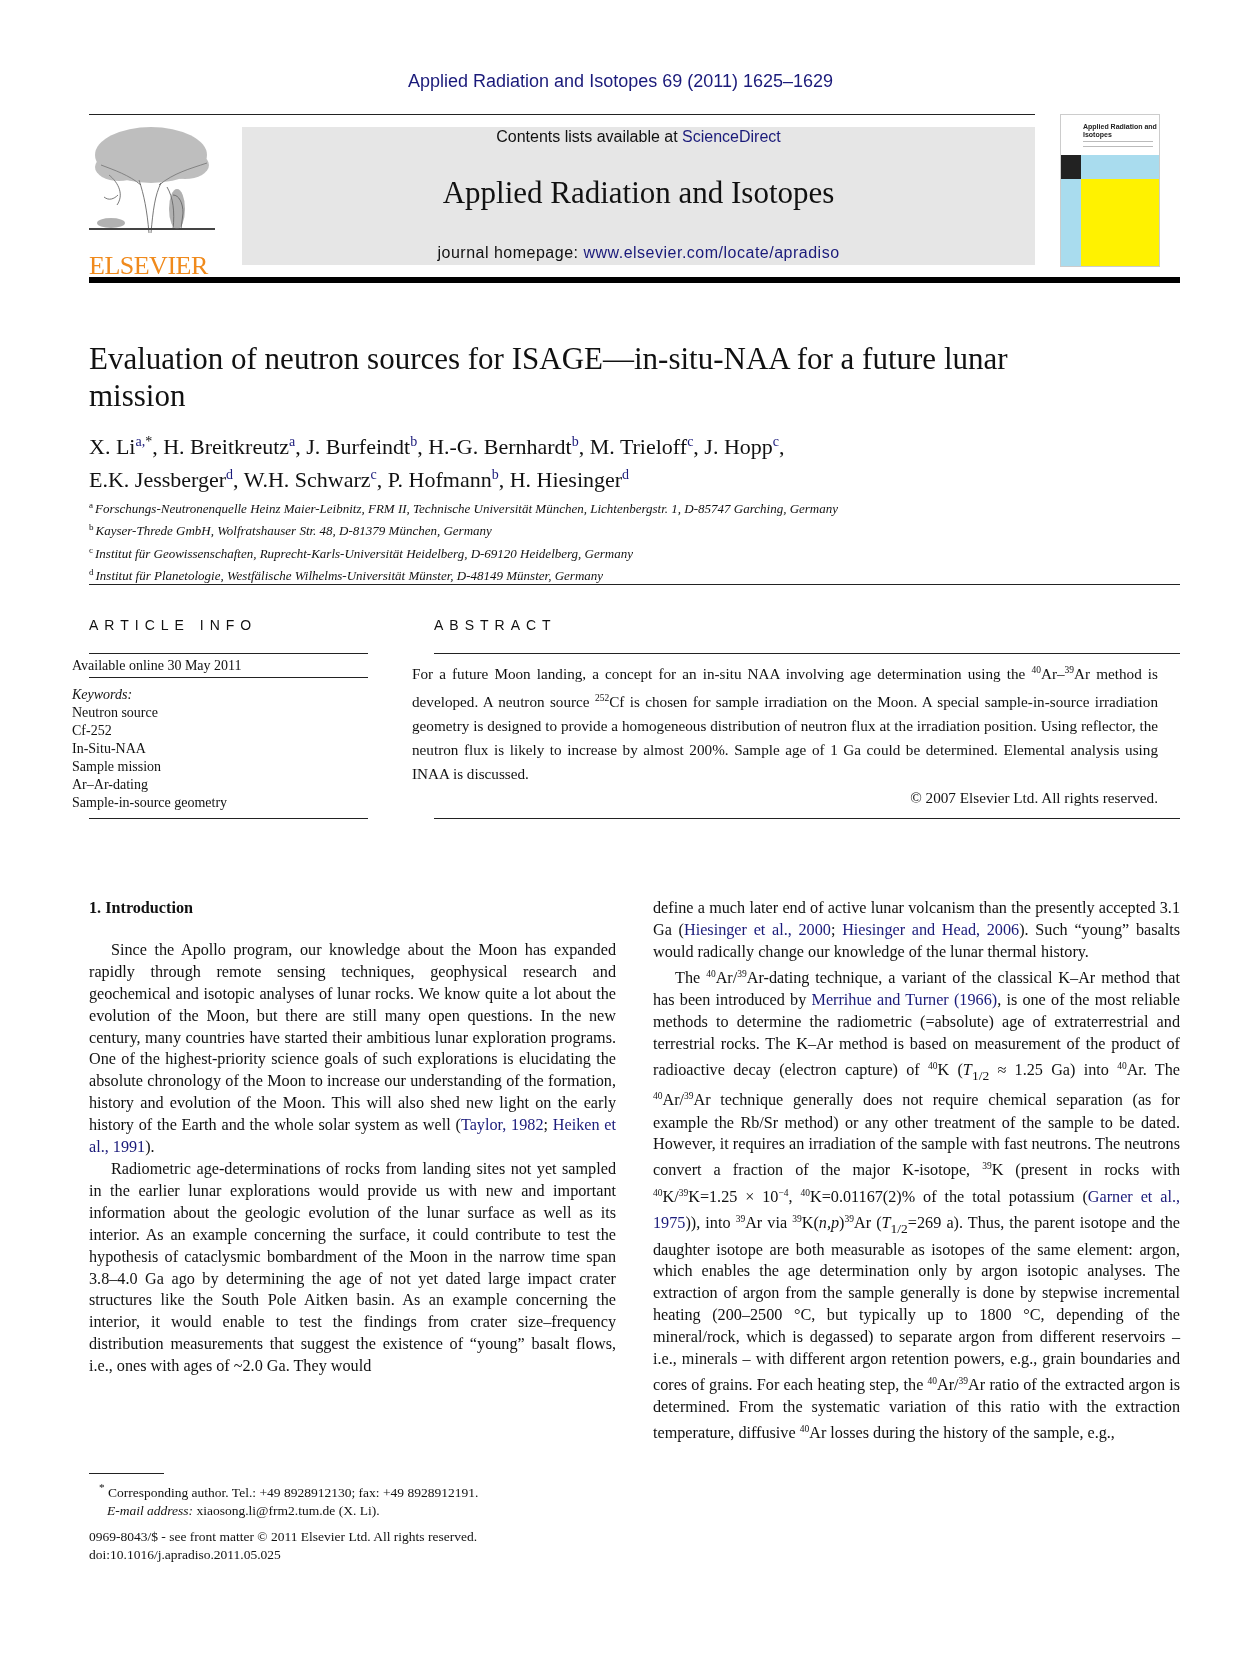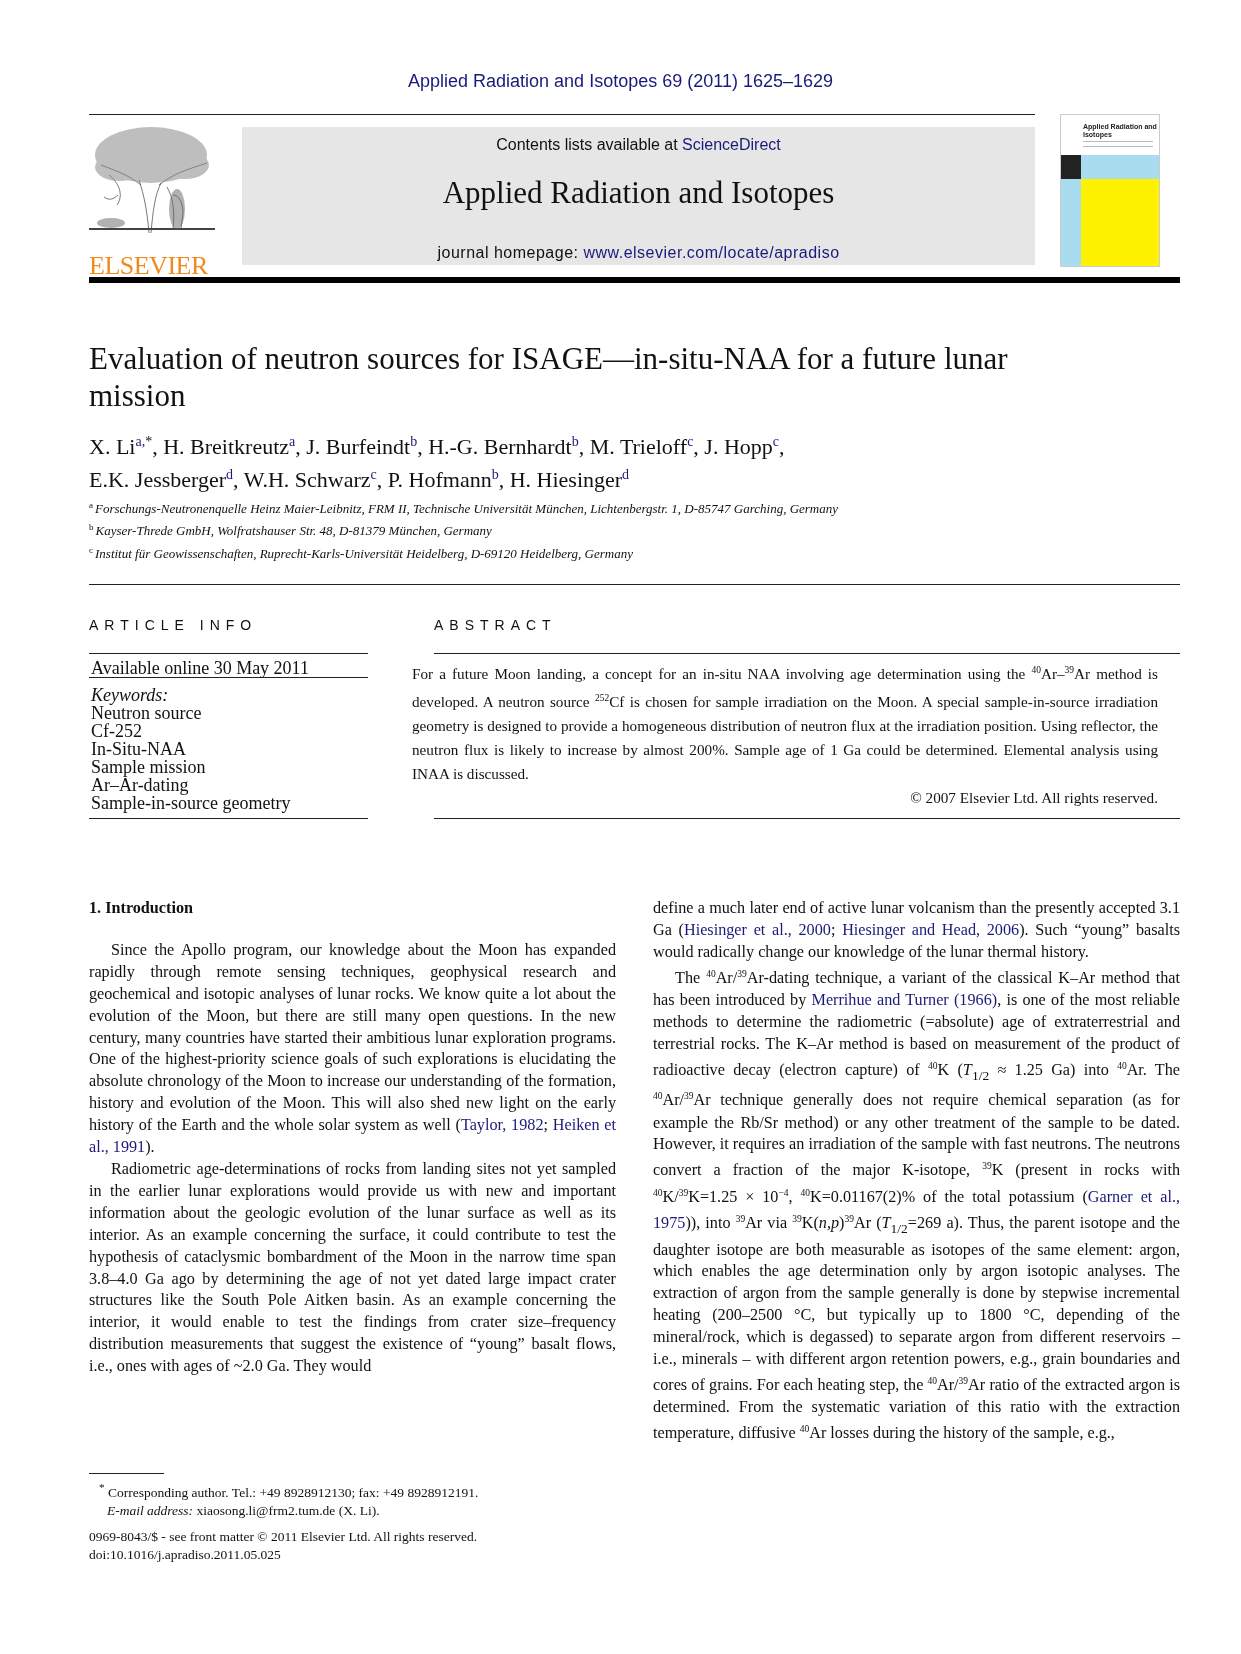--- a/index.html
+++ b/index.html
@@ -8,21 +8,21 @@
   a, .link { color: #1a1a7a; text-decoration: none; }
 
   .journal-ref { position: absolute; top: 71px; left: 0; width: 1241px; text-align: center; font-size: 18px; color: #1a1a7a; font-family: "Liberation Sans Narrow", "Liberation Sans", sans-serif; }
 
   .top-rule { position: absolute; top: 114px; left: 89px; width: 946px; height: 1px; background: #222; }
   .logo { position: absolute; top: 125px; left: 89px; width: 130px; height: 140px; }
   .logo-tree { width: 126px; height: 110px; }
   .logo-word { font-family: "Liberation Serif", serif; color: #f08a1c; font-size: 26px; letter-spacing: -0.5px; line-height: 26px; margin-top: 14px; }
 
   .banner { position: absolute; top: 127px; left: 242px; width: 793px; height: 138px; background: #e6e6e6; text-align: center; }
-  .banner .contents { position: absolute; top: 8px; left: 0; width: 100%; font-family: "Liberation Sans", sans-serif; font-size: 16px; padding-top: 1px; }
+  .banner .contents { position: absolute; top: 0; left: 0; width: 100%; font-family: "Liberation Sans", sans-serif; font-size: 16px; padding-top: 1px; }
   .banner .jtitle { position: absolute; top: 48px; left: 0; width: 100%; font-family: "Liberation Serif", serif; font-size: 31px; color: #111; }
   .banner .homepage { position: absolute; top: 117px; left: 0; width: 100%; font-family: "Liberation Sans", sans-serif; font-size: 16px; letter-spacing: 0.5px; }
 
   .cover { position: absolute; top: 114px; left: 1060px; width: 100px; height: 153px; border: 1px solid #ccc; background: #fff; overflow: hidden; }
   .cover .cv-title { position: absolute; top: 8px; left: 22px; font-family: "Liberation Sans", sans-serif; font-size: 7px; font-weight: bold; line-height: 8px; color: #222; }
   .cover .cv-sub { position: absolute; top: 26px; left: 22px; width: 70px; height: 6px; border-top: 1px solid #bbb; border-bottom: 1px solid #bbb; }
   .cover .cv-black { position: absolute; top: 40px; left: 0; width: 20px; height: 24px; background: #222; }
   .cover .cv-blue-top { position: absolute; top: 40px; left: 20px; width: 80px; height: 24px; background: #a9dcee; }
   .cover .cv-blue-side { position: absolute; top: 64px; left: 0; width: 20px; height: 89px; background: #a9dcee; }
   .cover .cv-yellow { position: absolute; top: 64px; left: 20px; width: 80px; height: 89px; background: #fff200; }
@@ -35,21 +35,21 @@
 
   .affils { position: absolute; top: 496px; left: 89px; width: 1000px; font-size: 13px; font-style: italic; line-height: 18px; }
   .affils sup { font-style: normal; font-size: 9px; margin-right: 2px; }
 
   .rule-affil { position: absolute; top: 584px; left: 89px; width: 1091px; height: 1px; background: #222; }
 
   .sec-head { position: absolute; top: 617px; font-family: "Liberation Sans", sans-serif; font-size: 14px; letter-spacing: 6px; }
   .sec-head.info { left: 89px; }
   .sec-head.abs { left: 434px; }
 
-  .info-col { position: absolute; left: 91px; width: 279px; font-size: 18px; }
+  .info-col { position: absolute; left: 72px; width: 279px; font-size: 14px; }
   .info-rule { position: absolute; left: 89px; width: 279px; height: 1px; background: #222; }
   .avail { top: 658px; }
   .kw-block { top: 686px; line-height: 18px; }
   .kw-block .kw-label { font-style: italic; }
 
   .abs-rule { position: absolute; left: 434px; width: 746px; height: 1px; background: #222; }
   .abstract-text { position: absolute; top: 658px; left: 412px; width: 746px; font-size: 15.2px; line-height: 24px; text-align: justify; }
   .abstract-text sup, .body-text sup { font-size: 9.5px; }
   .copyright { display: block; text-align: right; }
 
@@ -130,20 +130,21 @@
     <span>W.H. Schwarz</span><sup><a class="link">c</a></sup>,
     <span>P. Hofmann</span><sup><a class="link">b</a></sup>,
     <span>H. Hiesinger</span><sup><a class="link">d</a></sup>
   </div>
 </div>
 
 <div class="affils">
   <div><sup>a</sup><span>Forschungs-Neutronenquelle Heinz Maier-Leibnitz, FRM II, Technische Universität München, Lichtenbergstr. 1, D-85747 Garching, Germany</span></div>
   <div><sup>b</sup><span>Kayser-Threde GmbH, Wolfratshauser Str. 48, D-81379 München, Germany</span></div>
   <div><sup>c</sup><span>Institut für Geowissenschaften, Ruprecht-Karls-Universität Heidelberg, D-69120 Heidelberg, Germany</span></div>
+  <div><sup>d</sup><span>Institut für Planetologie, Westfälische Wilhelms-Universität Münster, D-48149 Münster, Germany</span></div>
 </div>
 
 <div class="rule-affil"></div>
 
 <div class="sec-head info">ARTICLE INFO</div>
 <div class="info-rule" style="top:653px;"></div>
 <div class="info-col avail">Available online 30 May 2011</div>
 <div class="info-rule" style="top:677px;"></div>
 <div class="info-col kw-block">
   <div class="kw-label">Keywords:</div>

